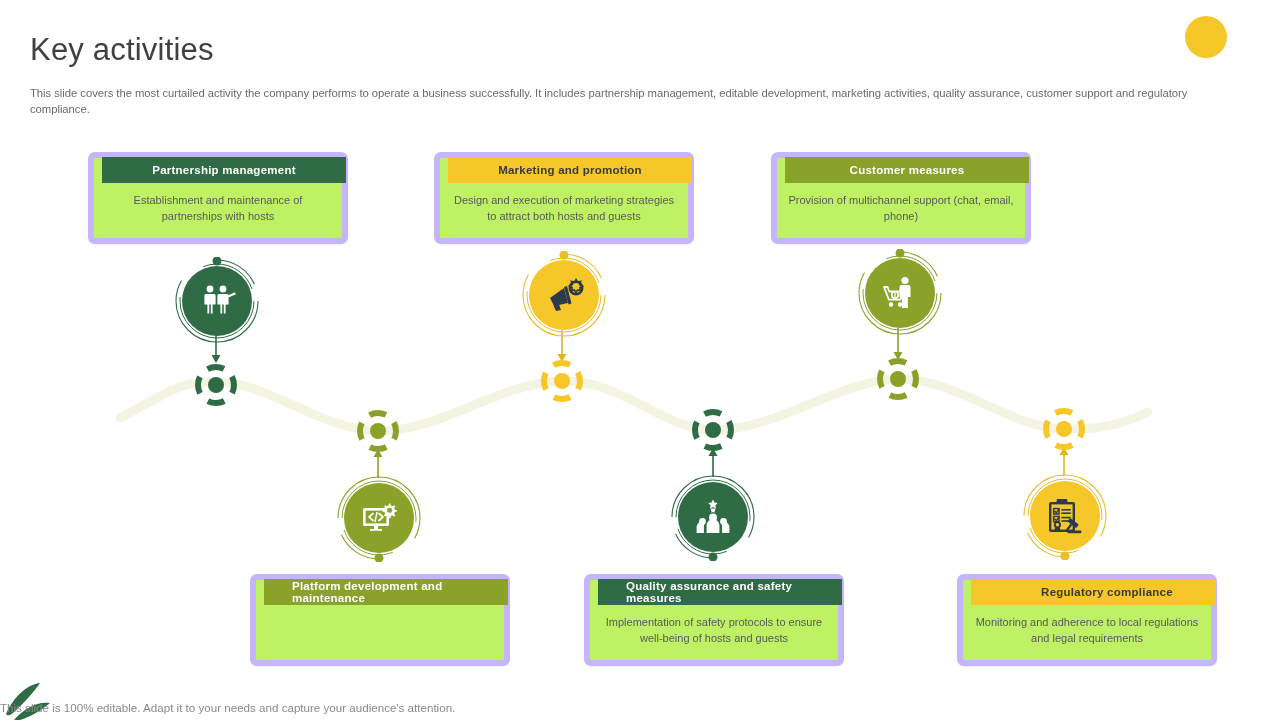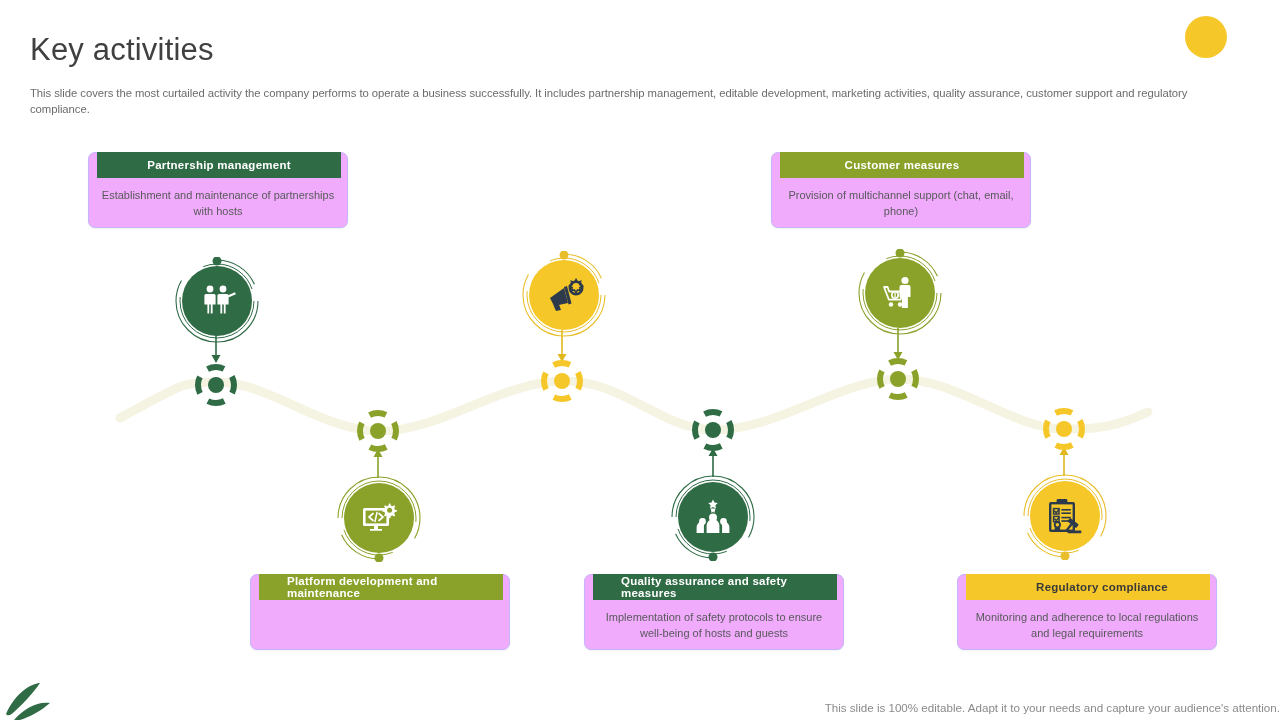--- a/index.html
+++ b/index.html
@@ -29,22 +29,22 @@
     width: 42px; height: 42px; border-radius: 50%;
     background: #f5c728;
   }
   .deco-leaf { position: absolute; left: 4px; top: 662px; width: 70px; height: 58px; }
 
   
   .flow-layer { position: absolute; left: 0; top: 0; width: 1280px; height: 720px; pointer-events: none; }
 
   
   .card {
-    position: absolute; width: 260px; height: 76px;
-    background: #f0abfc; border: 1px solid #c4b5fd; border-radius: 7px;
+    position: absolute; width: 260px; height: 92px;
+    background: #bef264; border: 6px solid #c4b5fd; border-radius: 7px;
     box-shadow: 0 1px 2px rgba(0,0,0,.06);
   }
   .card-head {
     position: absolute; left: 8px; top: -1px; width: 244px; height: 26px;
     display: flex; align-items: center; justify-content: center;
     font-size: 11.5px; font-weight: 700; letter-spacing: .25px;
   }
   .card-body {
     position: absolute; left: 10px; right: 10px; top: 34px;
     text-align: center; font-size: 11px; color: #58595b; line-height: 16px;
@@ -71,21 +71,21 @@
   .b1 { left: 173px; top: 257px; }
   .b2 { left: 520px; top: 251px; }
   .b3 { left: 856px; top: 249px; }
   .b4 { left: 335px; top: 474px; }
   .b5 { left: 669px; top: 473px; }
   .b6 { left: 1021px; top: 472px; }
 
   
   .footer-note {
     position: absolute; left: 0; right: 0; top: 701px;
-    text-align: right; font-size: 11.6px; color: #8a8a8a;
+    text-align: left; font-size: 11.6px; color: #8a8a8a;
   }
 </style>
 </head>
 <body>
 
 <div class="slide">
 
   <div class="page-title">Key activities</div>
   <div class="page-subtitle">This slide covers the most curtailed activity the company performs to operate a business successfully. It includes partnership management, editable development, marketing activities, quality assurance, customer support and regulatory compliance.</div>
 
@@ -155,20 +155,24 @@
       <circle r="18" fill="none" stroke="#f5c728" stroke-width="6" stroke-dasharray="17 11" stroke-dashoffset="8.5"></circle>
       <circle r="8" fill="#f5c728"></circle>
     </g>
   </svg>
 
   <div class="card c1">
     <div class="card-head" style="background:#2f6b45;color:#fff">Partnership  management</div>
     <div class="card-body">Establishment and maintenance of partnerships with hosts</div>
   </div>
 
+  <div class="card c2">
+    <div class="card-head" style="background:#f5c728;color:#3a3a3a">Marketing and promotion</div>
+    <div class="card-body">Design and execution of marketing strategies to attract both hosts and guests</div>
+  </div>
 
   <div class="card c3">
     <div class="card-head" style="background:#8aa22a;color:#fff">Customer measures</div>
     <div class="card-body">Provision of multichannel support (chat, email, phone)</div>
   </div>
 
   <div class="card c4">
     <div class="card-head" style="background:#8aa22a;color:#fff">Platform development  and maintenance</div>
   </div>
 

